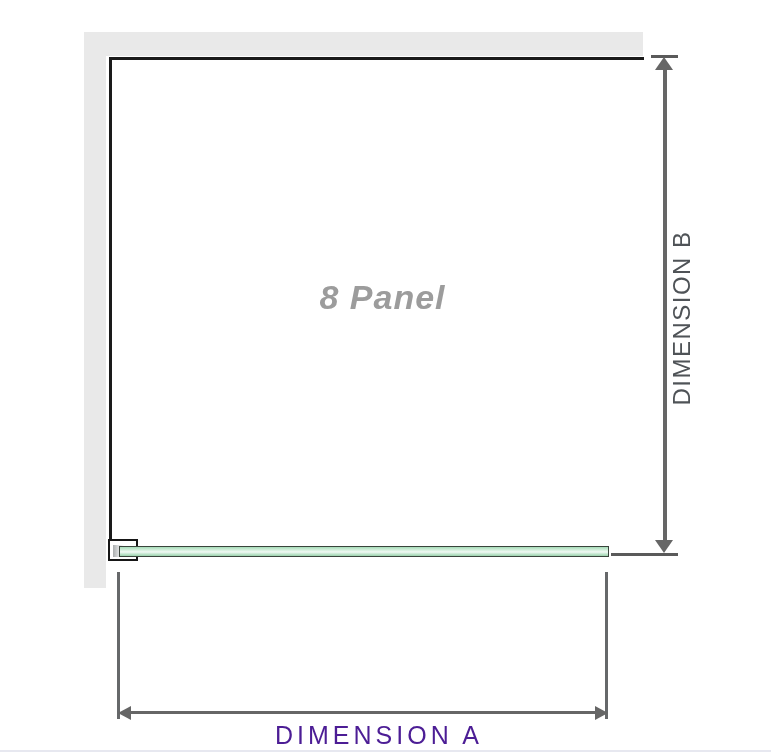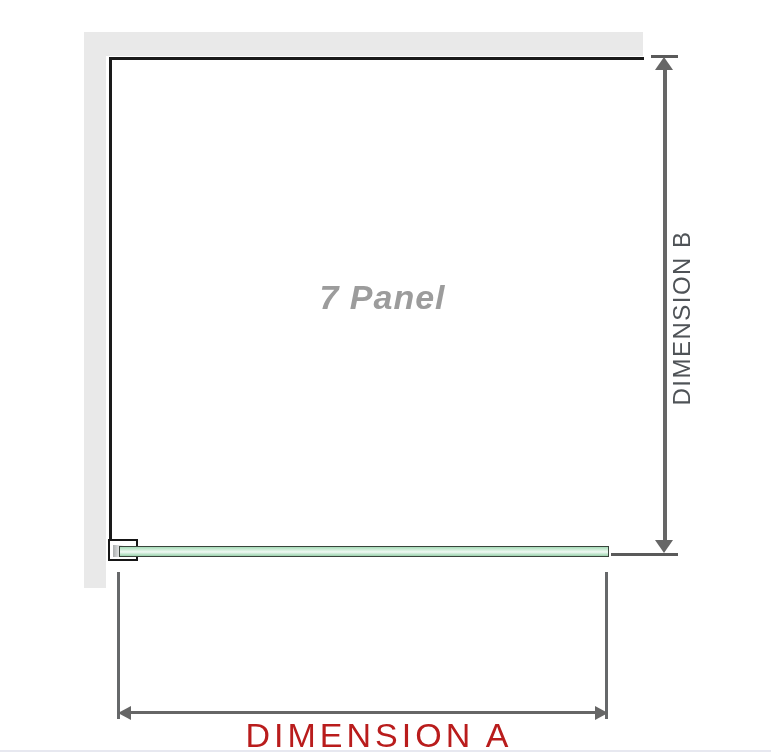--- a/index.html
+++ b/index.html
@@ -58,38 +58,38 @@
   
   .extA-left{left:117px;top:572px;width:3px;height:147px;background:#66686a;}
   .extA-right{left:605px;top:572px;width:3px;height:147px;background:#66686a;}
   .dimA-line{left:131px;top:711px;width:464px;height:3px;}
   .arrow-left{left:118px;top:705.5px;border-top:7px solid transparent;border-bottom:7px solid transparent;border-right:13px solid #666666;}
   .arrow-right{left:595px;top:705.5px;border-top:7px solid transparent;border-bottom:7px solid transparent;border-left:13px solid #666666;}
   .dimA-label{
     left:379px;top:735px;
     transform:translate(-50%,-50%);
     white-space:nowrap;
-    font-size:34px;font-weight:normal;letter-spacing:4px;color:#b91c1c;
+    font-size:25px;font-weight:normal;letter-spacing:4px;color:#4c1d95;
   }
 
   
   .bottom-rule{left:0;top:750px;width:771px;height:2px;background:#e7e8f0;}
 </style>
 </head>
 <body>
 
 <div class="canvas">
 
   <div class="abs wall-top"></div>
   <div class="abs wall-left"></div>
 
   <div class="abs border-top"></div>
   <div class="abs border-left"></div>
 
-  <div class="abs panel-label">7 Panel</div>
+  <div class="abs panel-label">8 Panel</div>
 
   <div class="abs clamp"></div>
   <div class="abs clamp-slot"></div>
   <div class="abs glass-bar"></div>
 
   <div class="abs dim dimB-line"></div>
   <div class="abs dimB-tick-top"></div>
   <div class="abs dimB-tick-bottom"></div>
   <div class="abs arrow arrow-up"></div>
   <div class="abs arrow arrow-down"></div>

